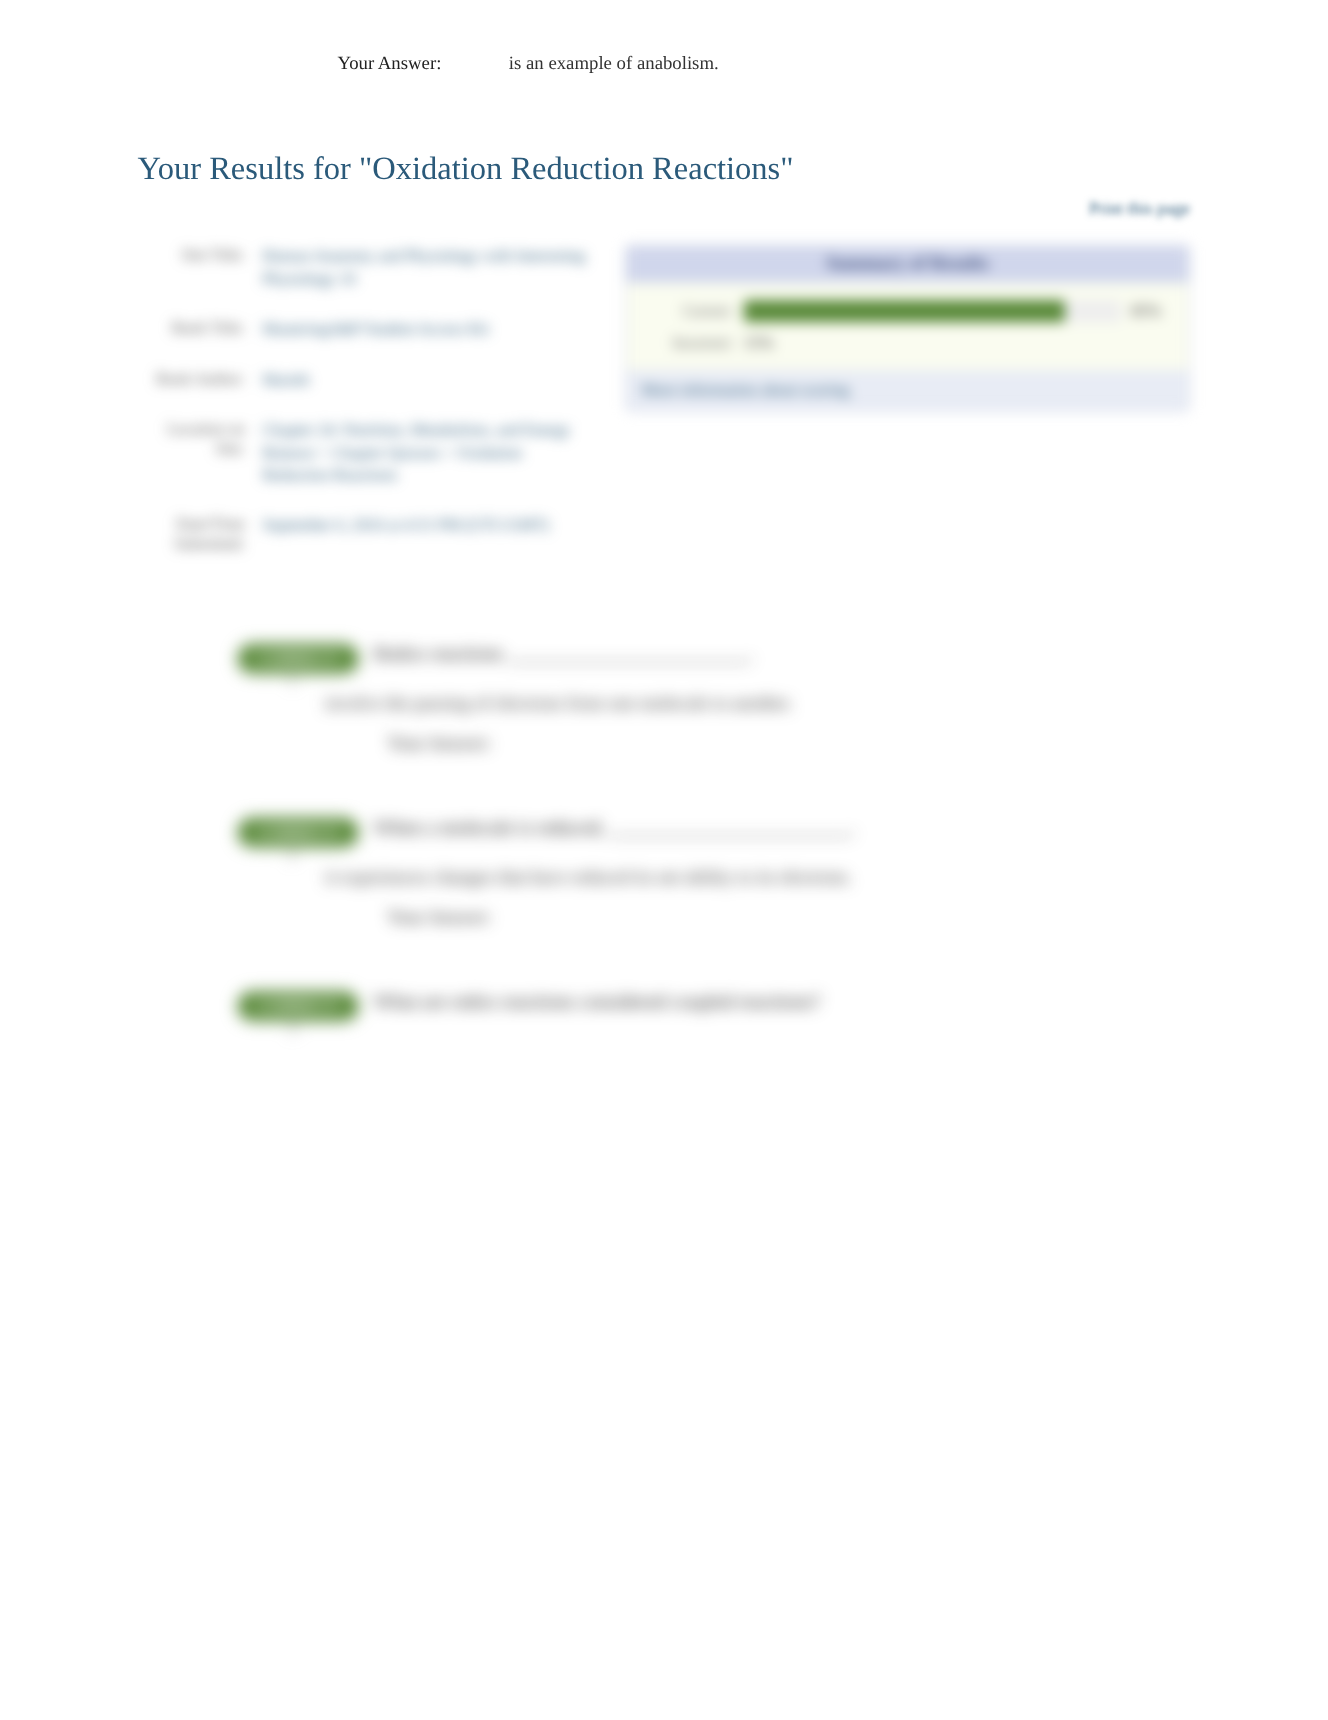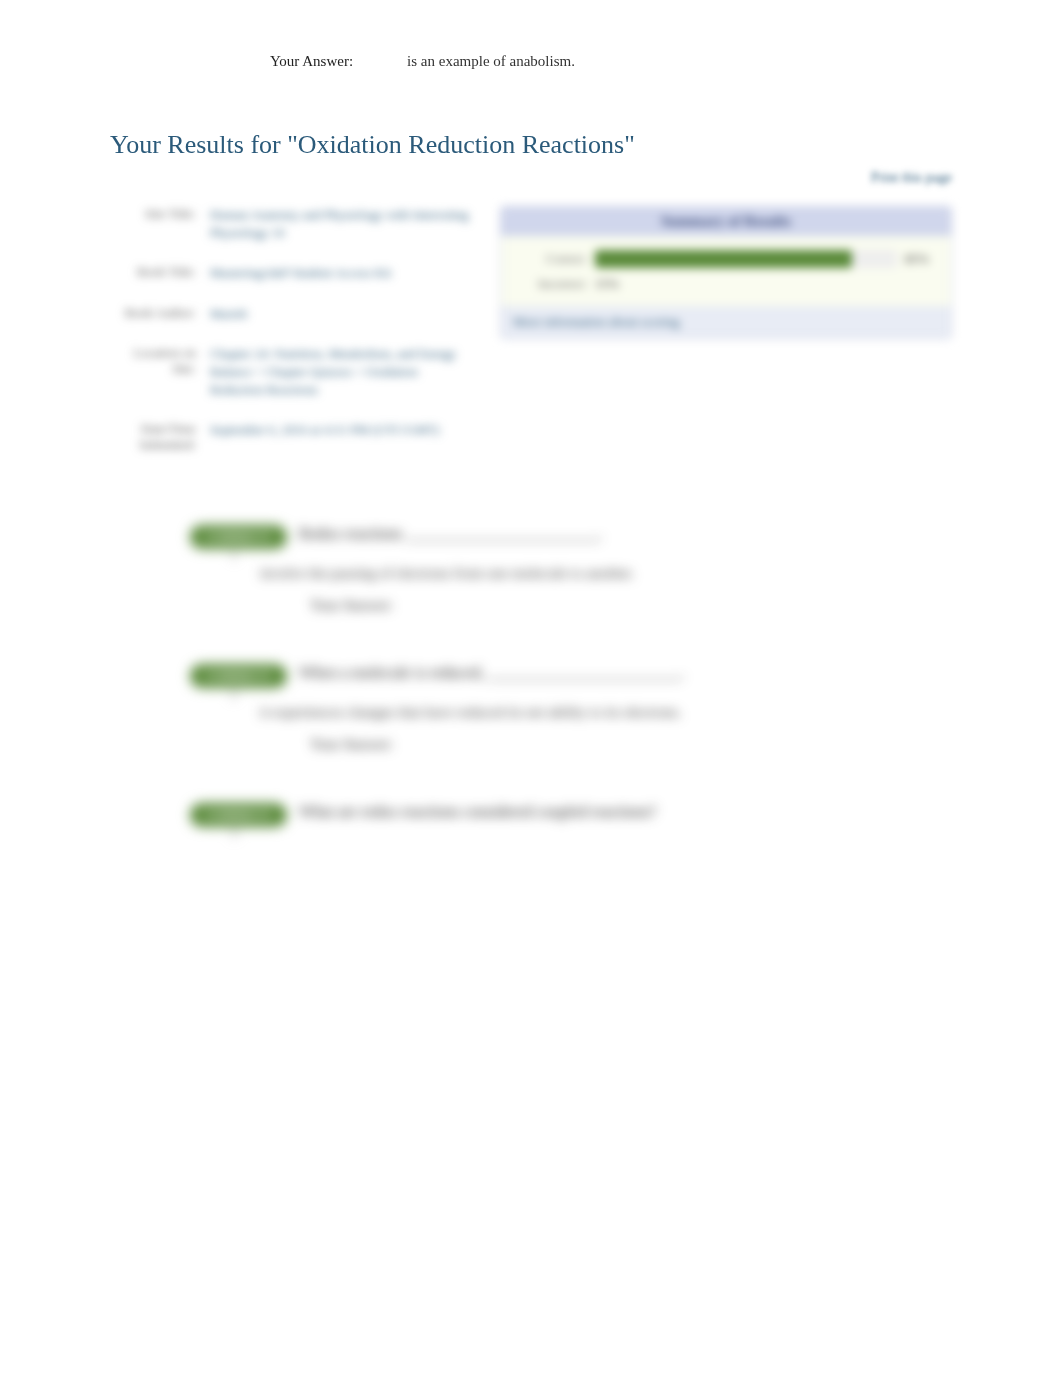--- a/index.html
+++ b/index.html
@@ -29,21 +29,21 @@
       filter: blur(2px);
       margin-left: 40px;
     }
     .q-text {
       display: inline;
       font-size: 16px;
       color: #222;
       margin-left: 8px;
     }
     .q-answer-row {
-      margin-top: 12px;
+      margin-top: 2px;
       padding-left: 160px;
     }
     .q-answer-label {
       font-size: 15px;
       color: #222;
     }
     .q-answer-val {
       display: inline-block;
       margin-left: 20px;
       font-size: 15px;

